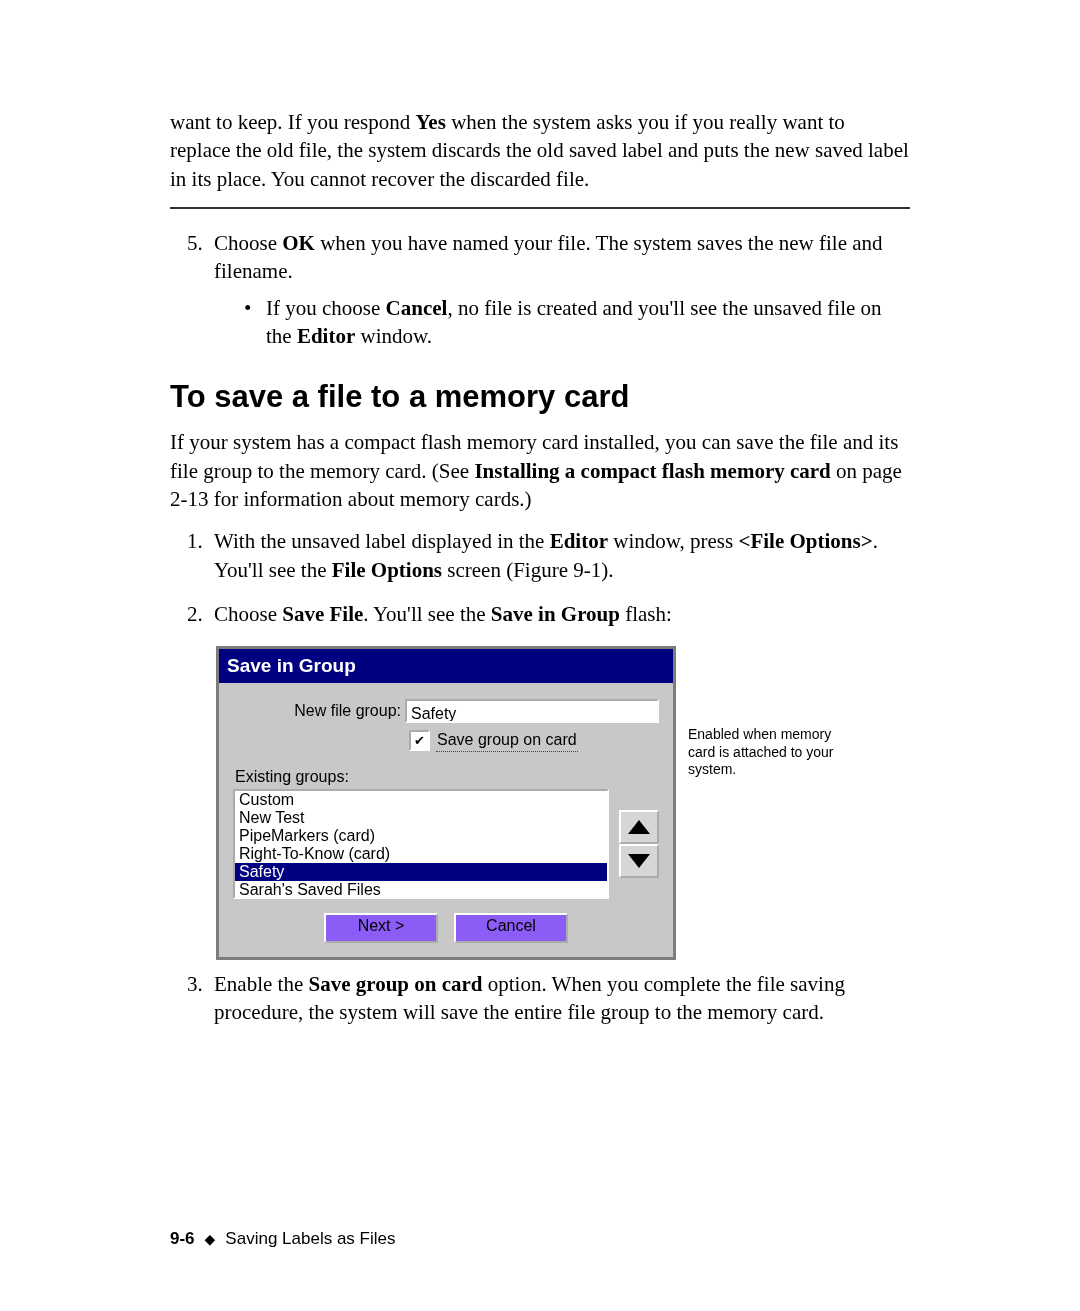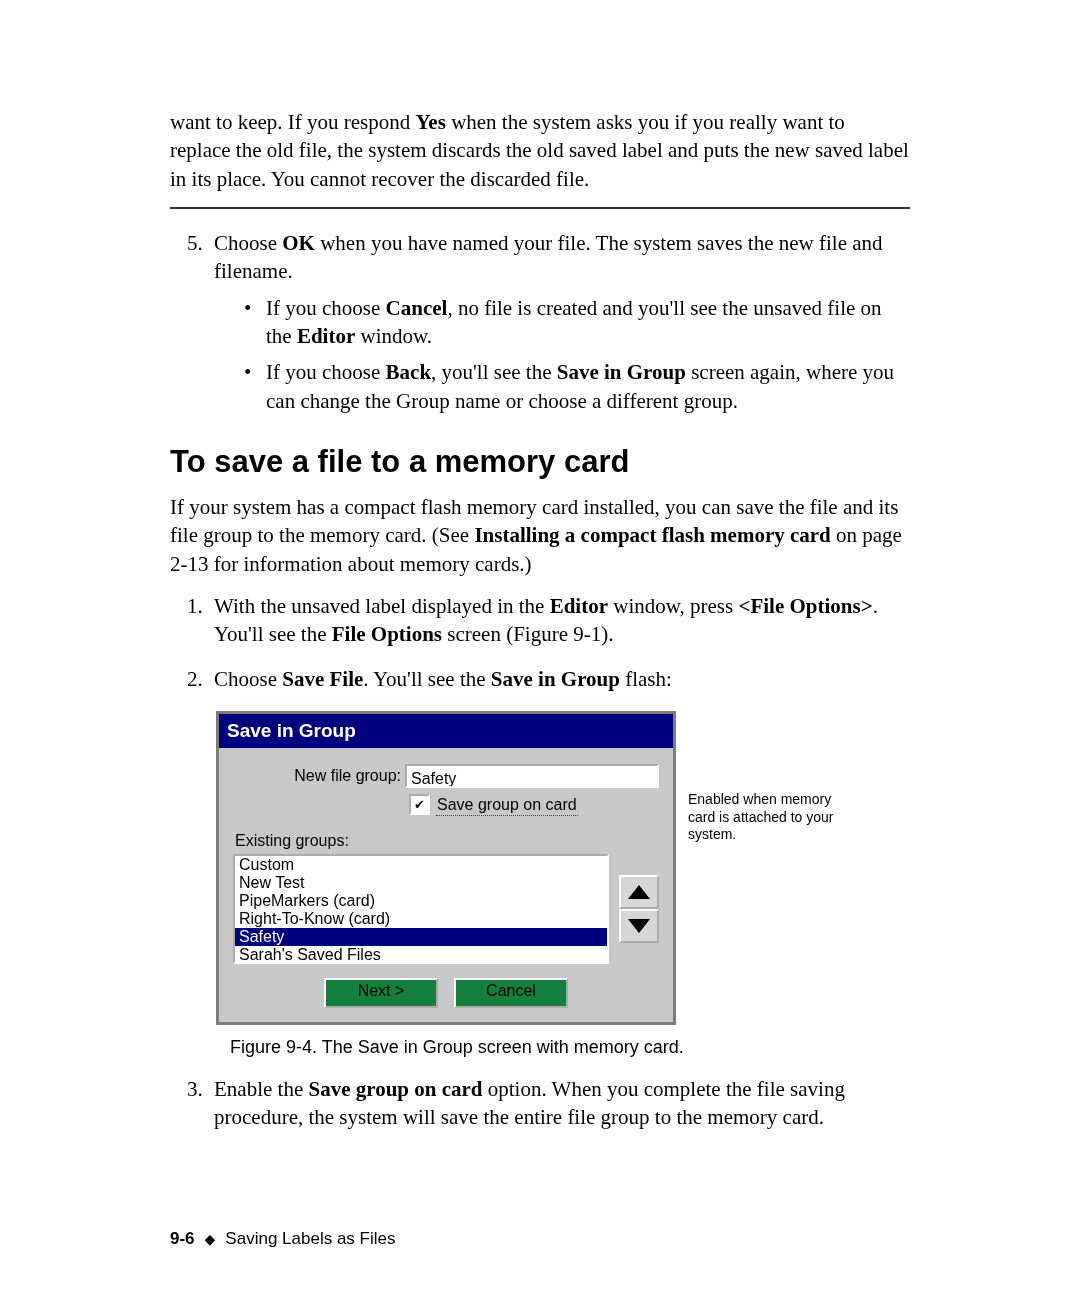--- a/index.html
+++ b/index.html
@@ -174,21 +174,21 @@
   .tri-up   { border-bottom: 14px solid #000; }
   .tri-down { border-top: 14px solid #000; }
 
   .button-row {
     display:flex; gap: 16px; justify-content:center; margin-top: 14px;
   }
   .dlg-btn {
     width: 110px;
     height: 26px;
     border: 2px outset #fff;
-    background: #15803d;
+    background: #8b5cf6;
     text-align: center;
     font-size: 16px;
     line-height: 22px;
   }
 
   .callout {
     font-family: Arial, Helvetica, sans-serif;
     font-size: 14px;
     line-height: 1.25;
     margin-top: 80px;
@@ -227,23 +227,20 @@
   </p>
 
   <hr class="hr">
 
   <ol class="main" start="5">
     <li>
       <span>Choose </span><span class="bold">OK</span><span> when you have named your file. The system saves the new file and filename.</span>
       <ul class="sub">
         <li>
           <span>If you choose </span><span class="bold">Cancel</span><span>, no file is created and you'll see the unsaved file on the </span><span class="bold">Editor</span><span> window.</span>
-        </li>
-        <li>
-          <span>If you choose </span><span class="bold">Back</span><span>, you'll see the </span><span class="bold">Save in Group</span><span> screen again, where you can change the Group name or choose a different group.</span>
         </li>
       </ul>
     </li>
   </ol>
 
   <h2 class="section">To save a file to a memory card</h2>
 
   <p class="body">
     <span>If your system has a compact flash memory card installed, you can save the file and its file group to the memory card. (See </span><span class="bold">Installing a compact flash memory card</span><span> on page 2-13 for information about memory cards.)</span>
   </p>
@@ -299,21 +296,20 @@
           <div class="dlg-btn">Next &gt;</div>
           <div class="dlg-btn">Cancel</div>
         </div>
 
       </div>
     </div>
 
     <div class="callout">Enabled when memory card is attached to your system.</div>
   </div>
 
-  <div class="figcaption">Figure 9-4. The Save in Group screen with memory card.</div>
 
   <ol class="main" start="3">
     <li>
       <span>Enable the </span><span class="bold">Save group on card</span><span> option. When you complete the file saving procedure, the system will save the entire file group to the memory card.</span>
     </li>
   </ol>
 
   <div class="footer">
     <span class="pg">9-6</span>
     <span class="diamond">◆</span>

